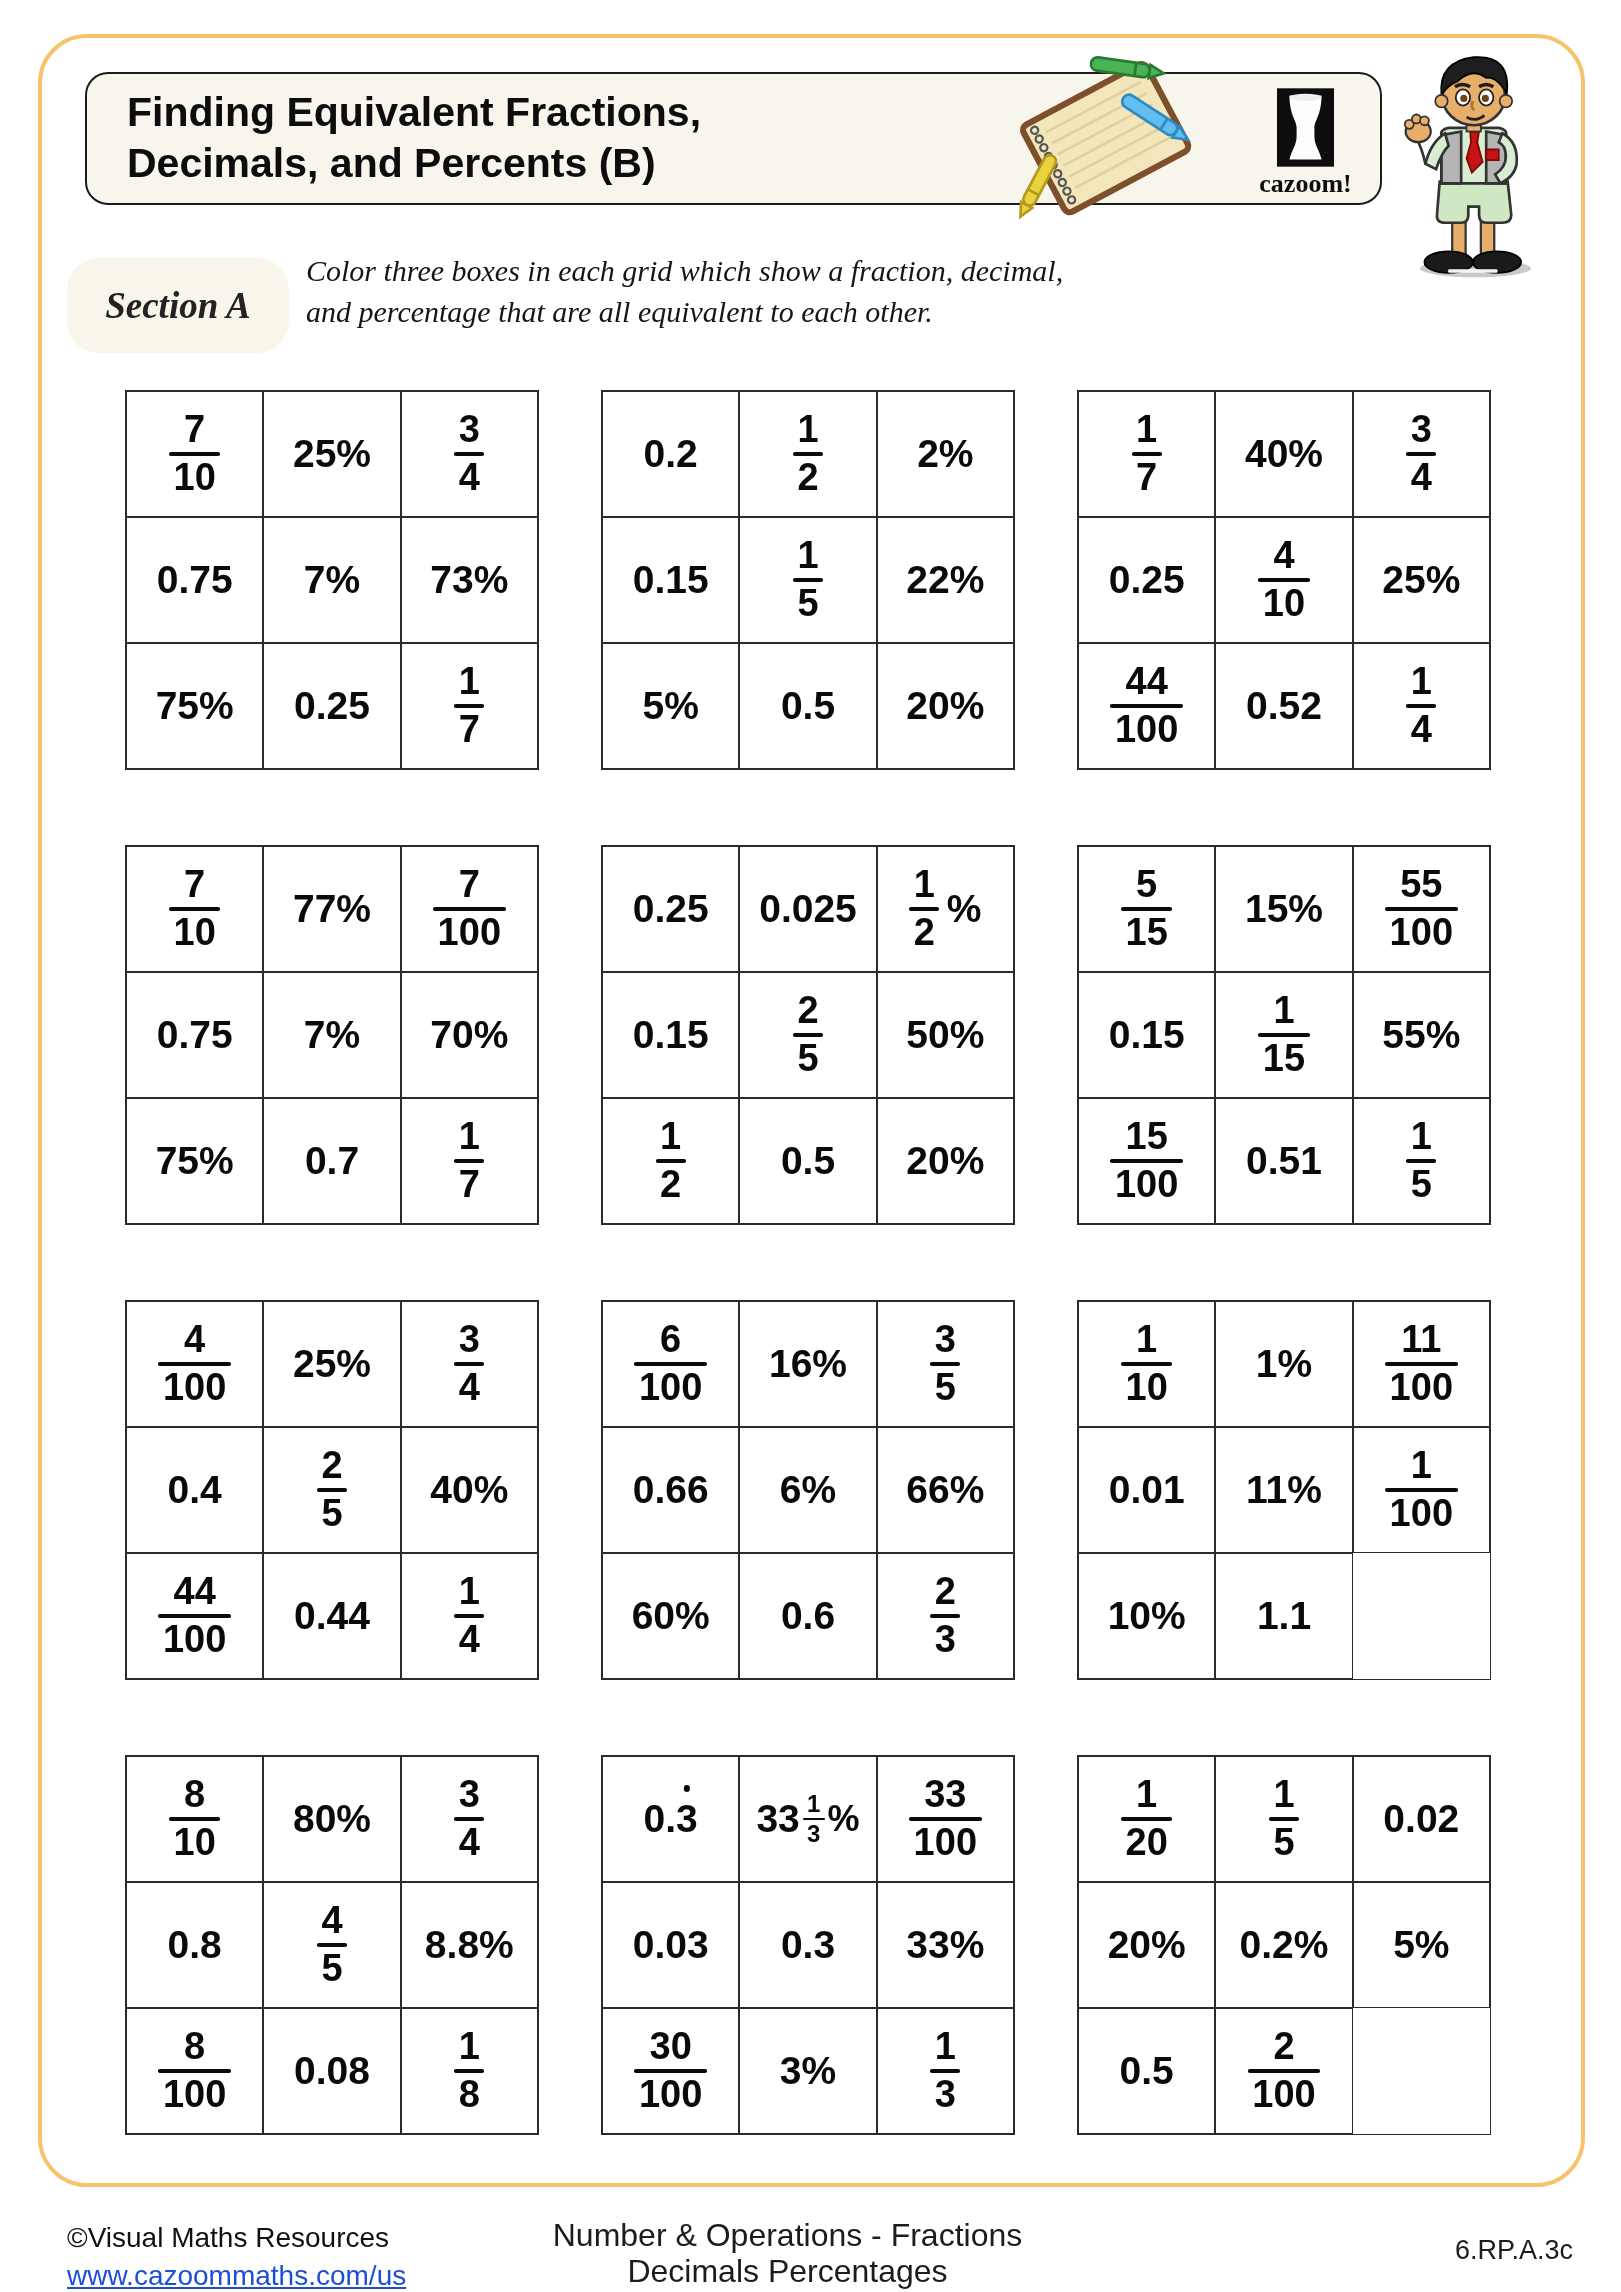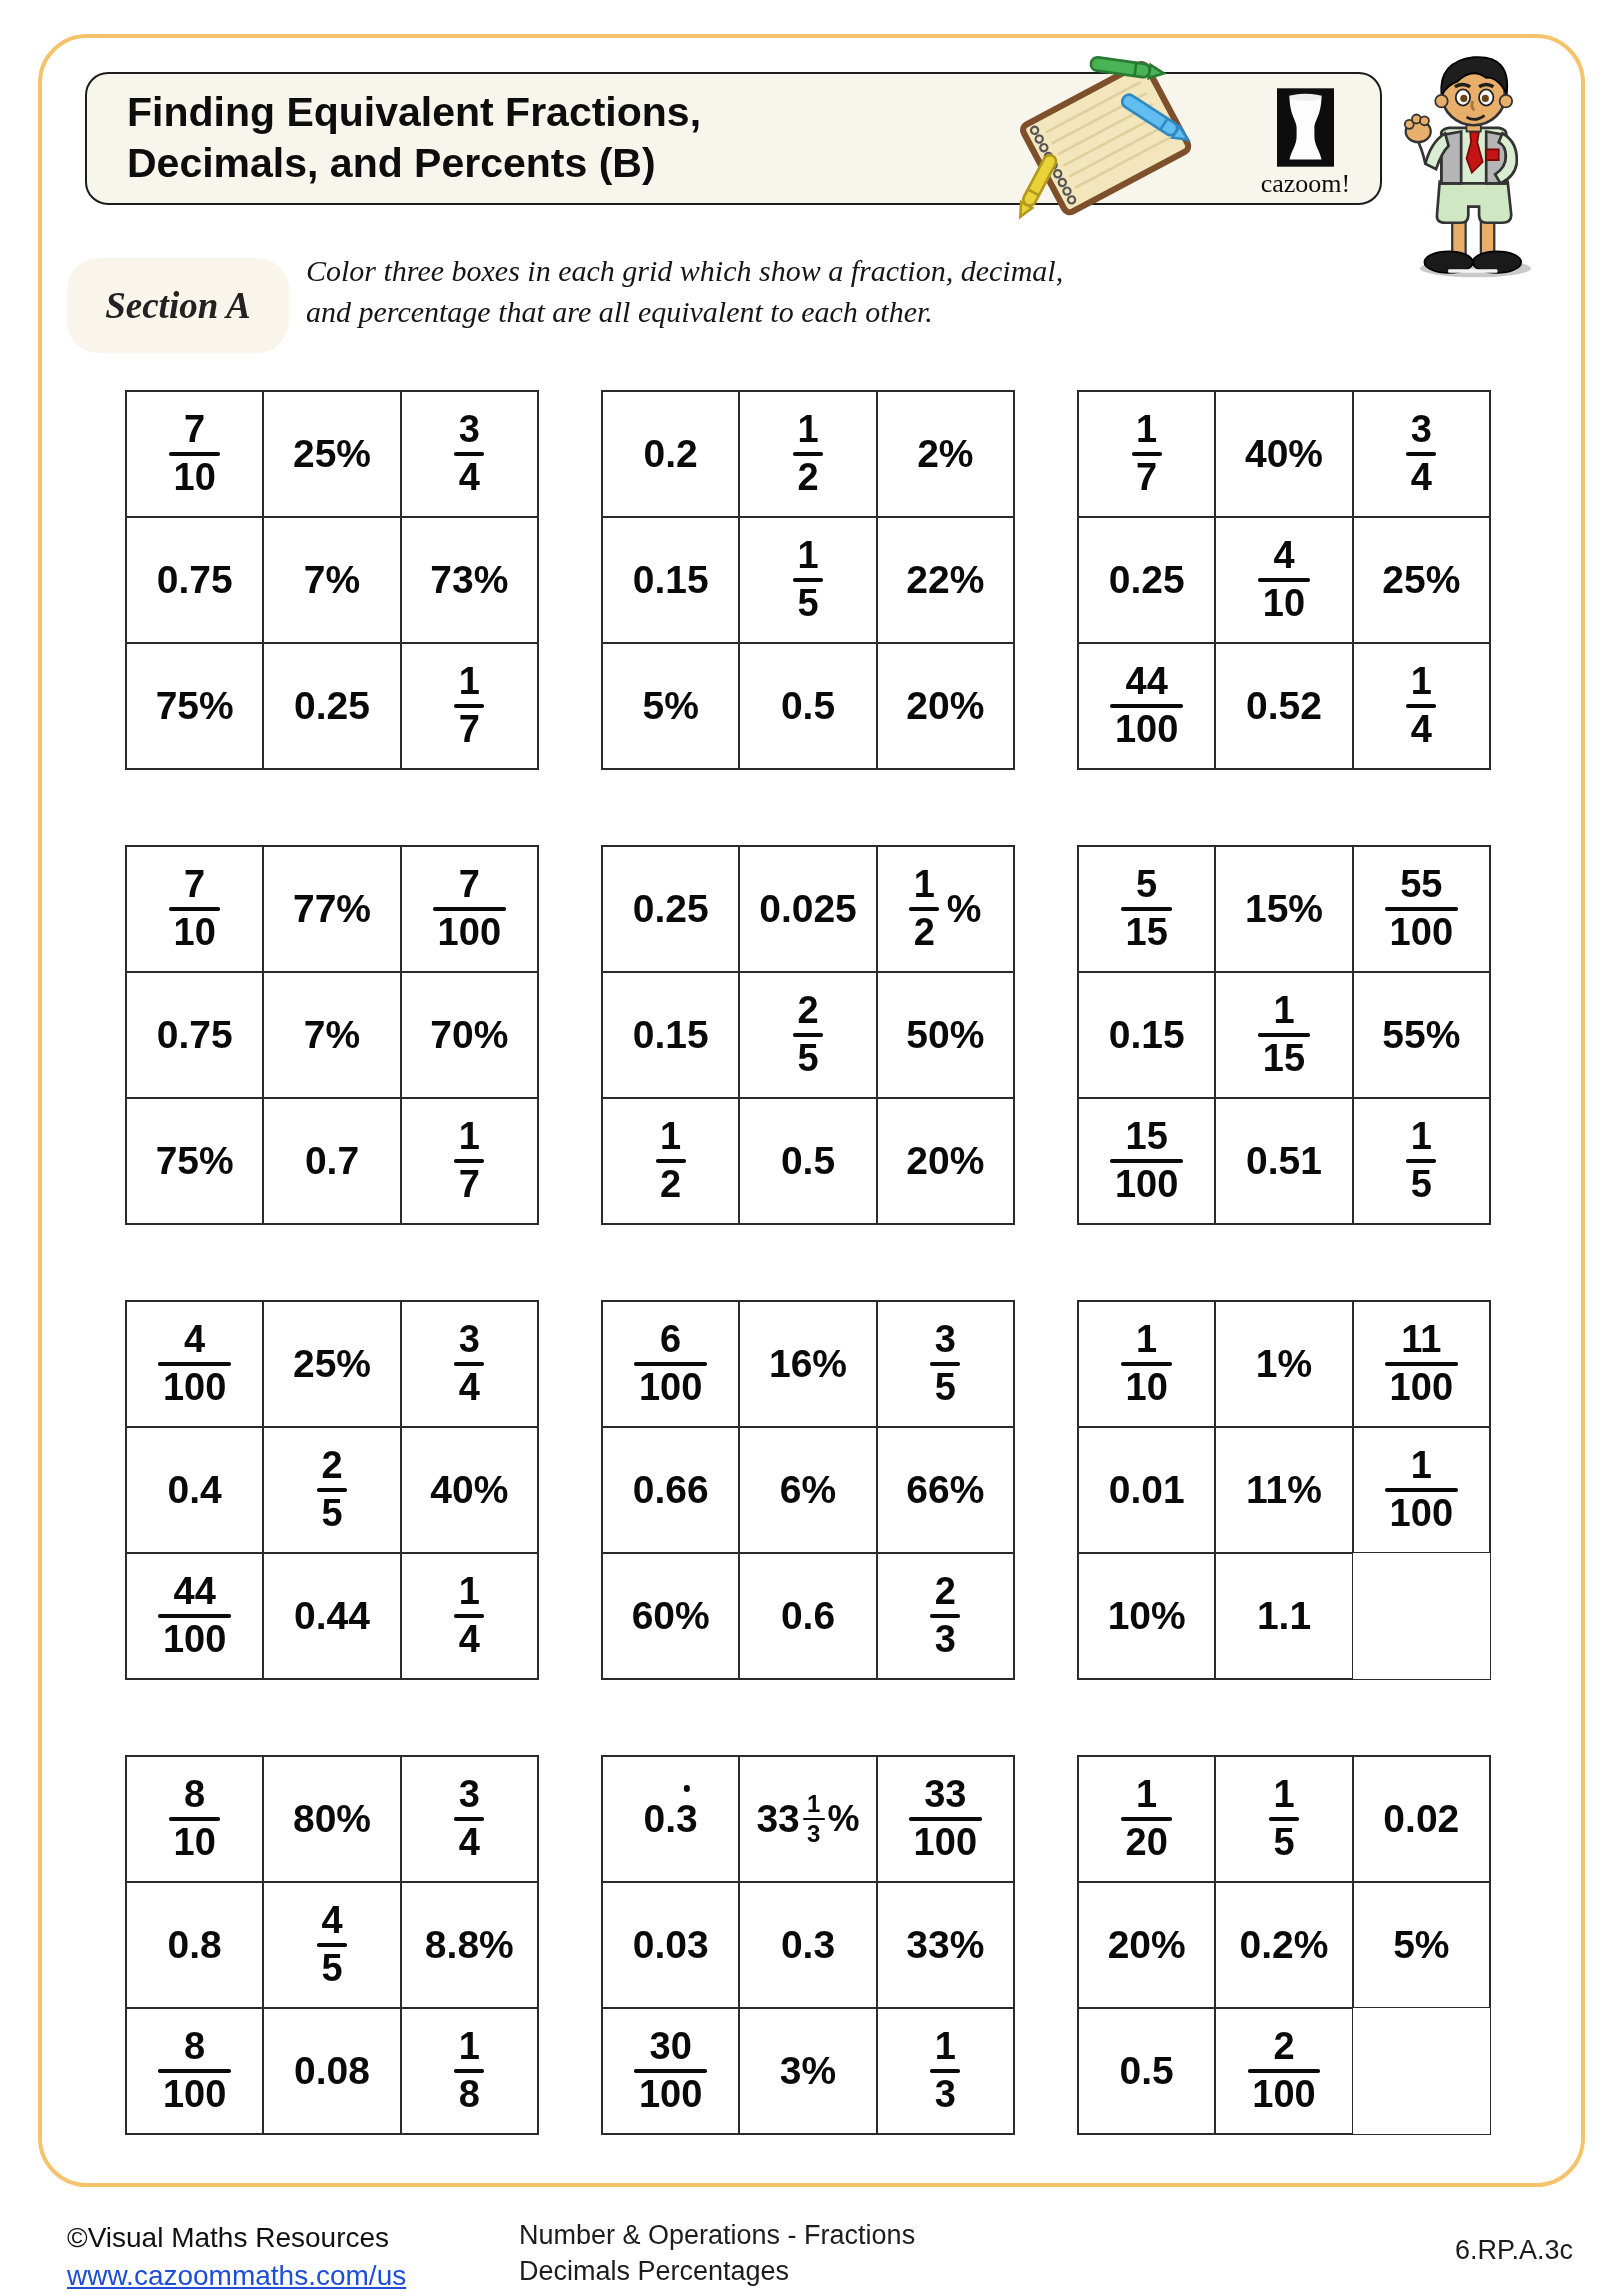--- a/index.html
+++ b/index.html
@@ -20,21 +20,21 @@
   .title-text{
     position:absolute;left:40px;top:12.5px;
     font-weight:bold;font-size:41px;line-height:51px;color:#0d0d0d;
   }
   .title-text span{display:block;}
   
   .notebook-wrap{position:absolute;left:1001px;top:43px;width:215px;height:179px;}
   
   .logo{position:absolute;left:1243px;top:88px;width:125px;text-align:center;}
   .logo-mark{display:block;margin:0 auto;}
-  .logo-text{font-family:"Liberation Serif",serif;font-weight:normal;font-size:26px;color:#0d0d0d;margin-top:1.8px;}
+  .logo-text{font-family:"Liberation Serif",serif;font-weight:bold;font-size:26px;color:#0d0d0d;margin-top:1.8px;}
   
   .boy-wrap{position:absolute;left:1386px;top:49px;width:170px;height:233px;}
   
   .section-box{
     position:absolute;left:67px;top:258px;width:222px;height:95px;
     background:#f9f5ea;border-radius:32px;display:flex;align-items:center;justify-content:center;
   }
   .section-label{font-family:"Liberation Serif",serif;font-style:italic;font-weight:bold;font-size:37px;color:#222;}
   .instructions{
     position:absolute;left:306px;top:250px;width:1003px;
@@ -64,21 +64,21 @@
   .mixed .whole{font-size:39px;}
   .mixed .frac{font-size:24px;line-height:1.0;margin:0 2.7px;}
   .mixed .frac .bar{height:2.7px;margin:1.8px 0;}
   .mixed .suffix{font-size:36px;}
   .rec{font-weight:bold;font-size:39px;color:#0a0a0a;white-space:nowrap;}
   .rec .dotted{position:relative;display:inline-block;}
   .rec .dot{position:absolute;top:-11.6px;left:50%;transform:translateX(-50%);width:6.3px;height:6.3px;background:#0a0a0a;border-radius:50%;}
   
   .footer-left{position:absolute;left:67px;top:2219px;font-size:28px;line-height:38px;color:#111;}
   .footer-link{color:#1d4ed8;text-decoration:underline;cursor:pointer;}
-  .footer-center{position:absolute;left:519px;top:2217px;width:537px;text-align:left;font-size:27px;line-height:36px;color:#1c1c1c;}
+  .footer-center{position:absolute;left:519px;top:2217px;width:537px;text-align:center;font-size:32px;line-height:36px;color:#1c1c1c;}
   .footer-right{position:absolute;left:1422px;top:2235px;font-size:27px;color:#1c1c1c;margin-left:33px;}
 </style>
 </head>
 <body>
 
 <div class="outer-border"></div>
 
 <div class="title-box">
   <div class="title-text">
     <span>Finding Equivalent Fractions,</span>

